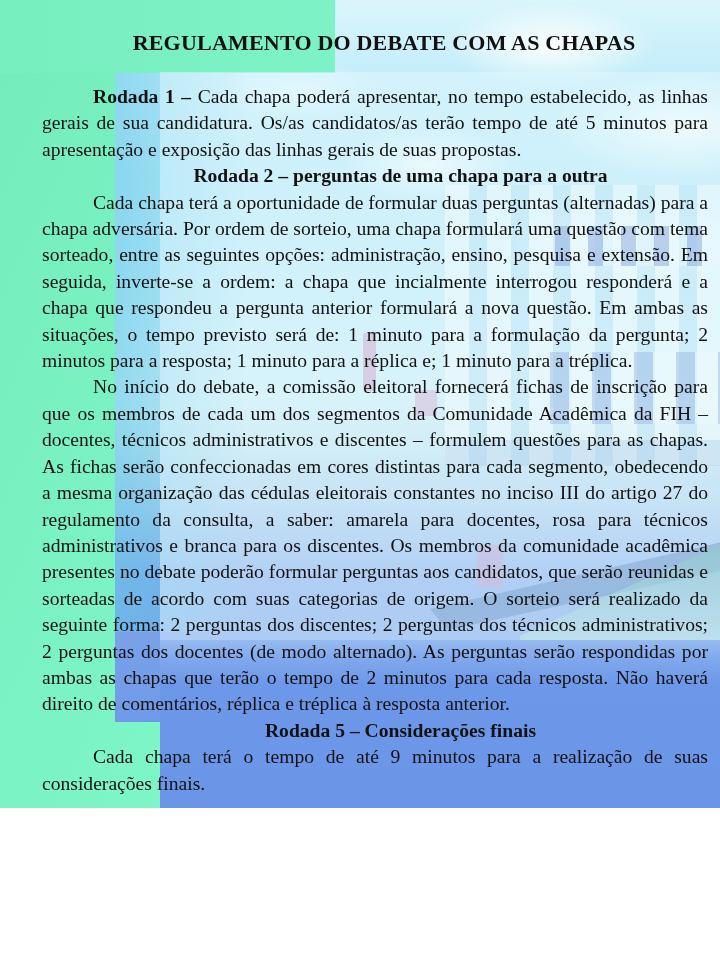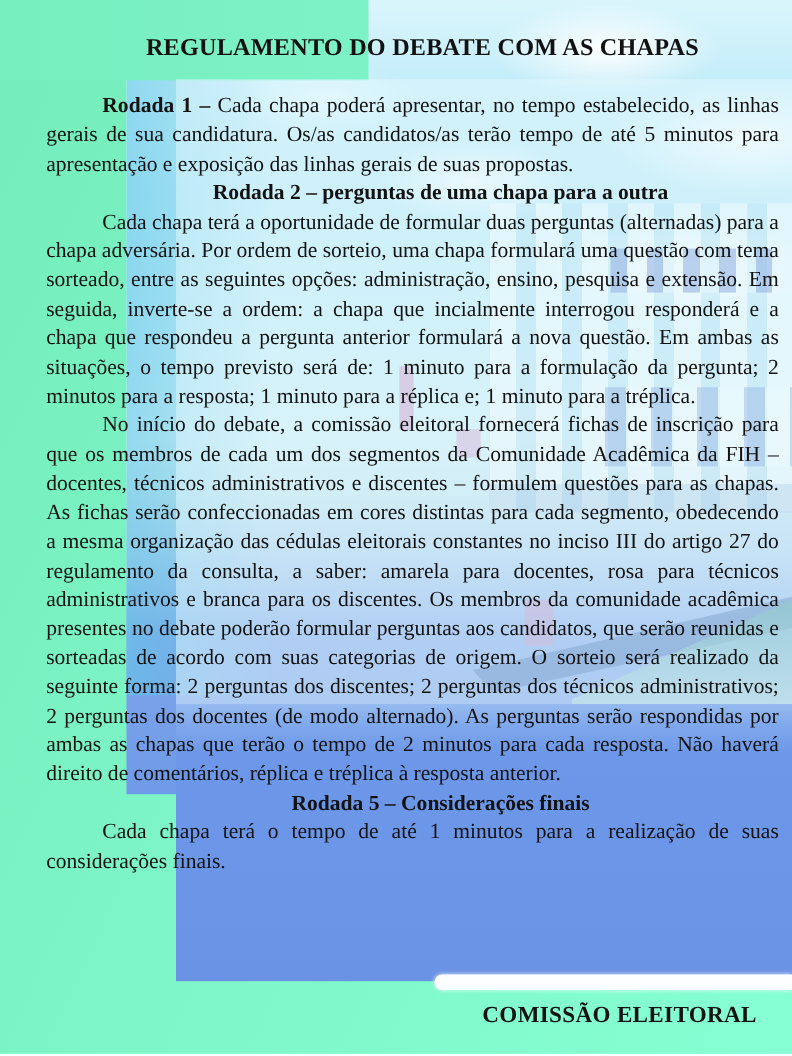--- a/index.html
+++ b/index.html
@@ -1,20 +1,20 @@
 <!DOCTYPE html>
 <html style="--green_base: #7ff7c9; --bottom_blue: #6d98e9; --strip_white: #fdfeff; --text_black: #121212;"><head>
 <meta charset="utf-8">
 <style>
   * { margin: 0; padding: 0; box-sizing: border-box; }
   html, body { width: 720px; height: 960px; }
   body { font-family: "Liberation Serif", "DejaVu Serif", serif; }
 
   .slide {
-    position: relative; width: 720px; height: 958px; overflow: hidden;
+    position: relative; width: 720px; height: 808px; overflow: hidden;
     background: linear-gradient(115deg, #74ecbb 0%, var(--green_base, #7ff7c9) 55%, #86ffd4 100%);
   }
 
   
   .photo {
     position: absolute; left: 115px; top: 0; width: 605px; height: 722px; overflow: hidden;
     background: linear-gradient(180deg,
       #daf6fc 0%, #c4edf9 10%, #b7e9f7 25%, #c0ecf8 42%,
       #cdeef7 55%, #bfe3ef 62%, #a8ccee 70%, #7ea6ea 80%, #6f9ae8 100%);
   }
@@ -132,18 +132,18 @@
 
   <div class="content">
     <p><b>Rodada 1 – </b><span>Cada chapa poderá apresentar, no tempo estabelecido, as linhas gerais de sua candidatura. Os/as candidatos/as terão tempo de até 5 minutos para apresentação e exposição das linhas gerais de suas propostas.</span></p>
 
     <p class="h">Rodada 2 – perguntas de uma chapa para a outra</p>
     <p>Cada chapa terá a oportunidade de formular duas perguntas (alternadas) para a chapa adversária. Por ordem de sorteio, uma chapa formulará uma questão com tema sorteado, entre as seguintes opções: administração, ensino, pesquisa e extensão. Em seguida, inverte-se a ordem: a chapa que incialmente interrogou responderá e a chapa que respondeu a pergunta anterior formulará a nova questão. Em ambas as situações, o tempo previsto será de: 1 minuto para a formulação da pergunta; 2 minutos para a resposta; 1 minuto para a réplica e; 1 minuto para a tréplica.</p>
 
     <p>No início do debate, a comissão eleitoral fornecerá fichas de inscrição para que os membros de cada um dos segmentos da Comunidade Acadêmica da FIH – docentes, técnicos administrativos e discentes – formulem questões para as chapas. As fichas serão confeccionadas em cores distintas para cada segmento, obedecendo a mesma organização das cédulas eleitorais constantes no inciso III do artigo 27 do regulamento da consulta, a saber: amarela para docentes, rosa para técnicos administrativos e branca para os discentes. Os membros da comunidade acadêmica presentes no debate poderão formular perguntas aos candidatos, que serão reunidas e sorteadas de acordo com suas categorias de origem. O sorteio será realizado da seguinte forma: 2 perguntas dos discentes; 2 perguntas dos técnicos administrativos; 2 perguntas dos docentes (de modo alternado). As perguntas serão respondidas por ambas as chapas que terão o tempo de 2 minutos para cada resposta. Não haverá direito de comentários, réplica e tréplica à resposta anterior.</p>
 
     <p class="h">Rodada 5 – Considerações finais</p>
-    <p>Cada chapa terá o tempo de até 1 minutos para a realização de suas considerações finais.</p>
+    <p>Cada chapa terá o tempo de até 9 minutos para a realização de suas considerações finais.</p>
   </div>
 
   <div class="signature">COMISSÃO ELEITORAL</div>
 
 </div>
 
 </body></html>

